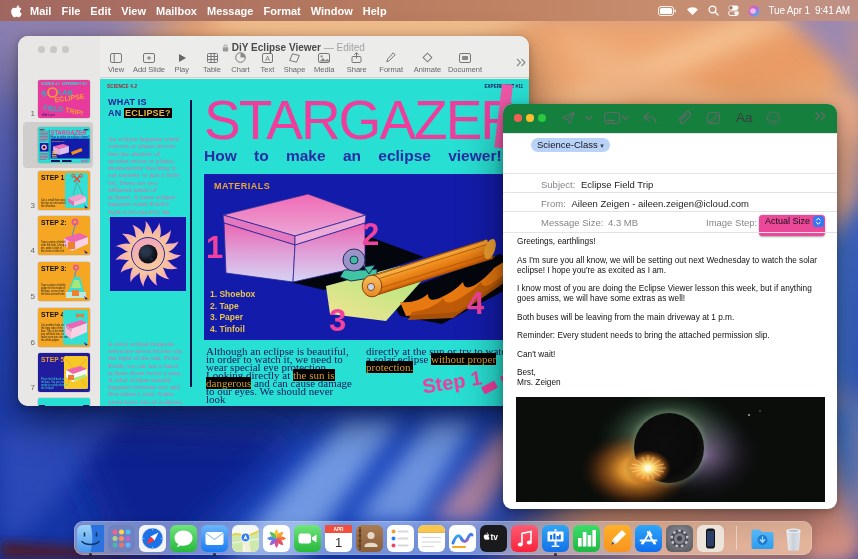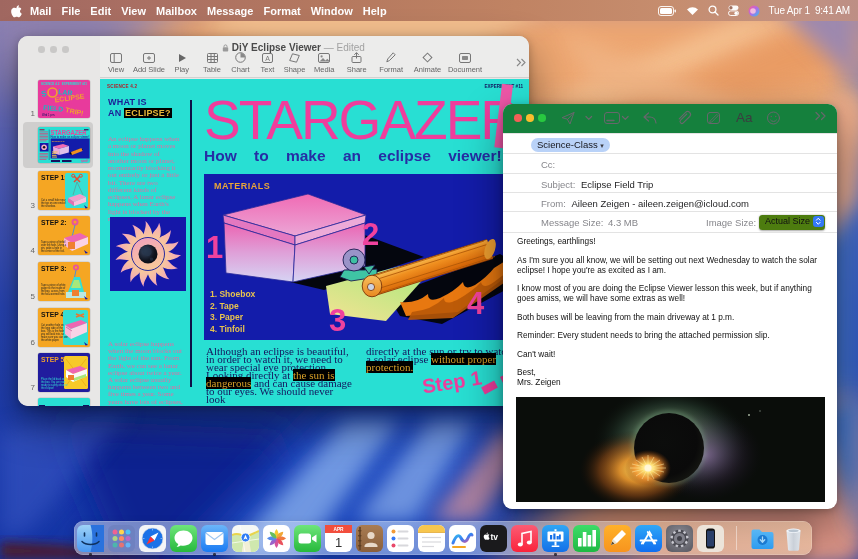--- a/index.html
+++ b/index.html
@@ -669,33 +669,30 @@
             <circle cx="8.7" cy="5" r="0.8" fill="#5e5e63" stroke="none"></circle>
             <path d="M3.5 8.5 a3.6 3.6 0 0 0 6 0"></path>
           </g>
         <path d="M313 8.5 L316.5 12 L313 15.5 M318.5 8.5 L322 12 L318.5 15.5" stroke-width="1.2"></path>
       </svg>
     </div>
     <div class="ml-field" style="top:29px; height:20px;">
       <span class="lab">To:</span>
       <span style="position:absolute; left:28px; top:3.5px; background:#b9d2f8; color:#15151a; border-radius:7px; padding:1px 6px 2px 6px; font-size:9.5px;">Science-Class <span style="font-size:7px;color:#3a3a40;">▾</span></span>
     </div>
-    <div class="ml-field" style="top:49px; height:20px;">
-        <span class="lab">Cc:</span>
-      </div>
     <div class="ml-field" style="top:88px; height:19px;">
         <span class="lab">From: <span class="ml-val" style="margin-left:3px;">Aileen Zeigen - aileen.zeigen@icloud.com</span></span>
       </div>
     <div class="ml-field" style="top:69px; height:19px;">
         <span class="lab">Subject: <span class="ml-val" style="margin-left:3px;">Eclipse Field Trip</span></span>
       </div>
     <div class="ml-field" style="top:107px; height:21px;">
       <span class="lab">Message Size: <span style="margin-left:2px;">4.3 MB</span></span>
-      <span style="position:absolute; left:203px; top:5px;">Image Size:</span>
-      <span style="position:absolute; left:256px; top:2.5px; width:66px; height:15px; background:#4d7c0f; border-radius:3.5px; box-shadow:0 0.5px 2px rgba(0,0,0,0.35); color:#111; font-size:9px; padding:1.5px 0 0 6px;">Actual Size
+      <span style="position:absolute; left:203px; top:5px;">Image Step:</span>
+      <span style="position:absolute; left:256px; top:2.5px; width:66px; height:21px; background:#ec4899; border-radius:3.5px; box-shadow:0 0.5px 2px rgba(0,0,0,0.35); color:#111; font-size:9px; padding:1.5px 0 0 6px;">Actual Size
         <span style="position:absolute; right:1.5px; top:1.5px; width:10.5px; height:10.5px; background:#3478f6; border-radius:3px;"><svg width="10.5" height="10.5" viewBox="0 0 10.5 10.5">
               <path d="M3.4 4.2 L5.25 2.2 L7.1 4.2 M3.4 6.3 L5.25 8.3 L7.1 6.3" stroke="#fff" stroke-width="1" fill="none" stroke-linecap="round" stroke-linejoin="round"></path>
             </svg></span>
       </span>
     </div>
     <div style="position:absolute; left:0; top:128px; width:100%; border-top:0.5px solid #e3e3e3;"></div>
     <div id="mail-body">
       <p>Greetings, earthlings!</p>
       <p>As I'm sure you all know, we will be setting out next Wednesday to watch the solar eclipse! I hope you're as excited as I am.</p>
       <p>I know most of you are doing the Eclipse Viewer lesson this week, but if anything goes amiss, we will have some extras as well!</p>

